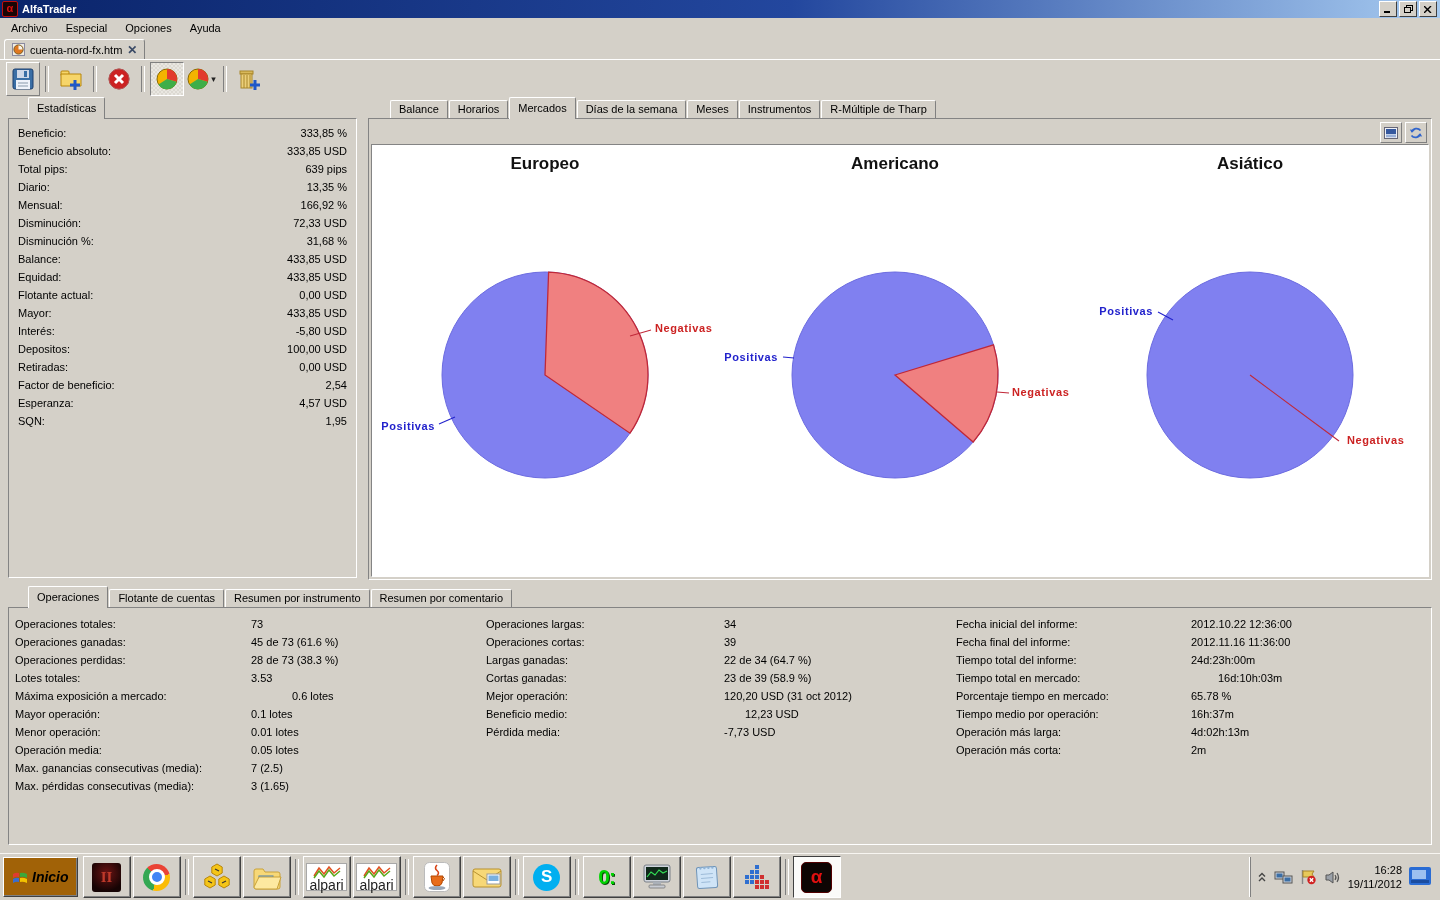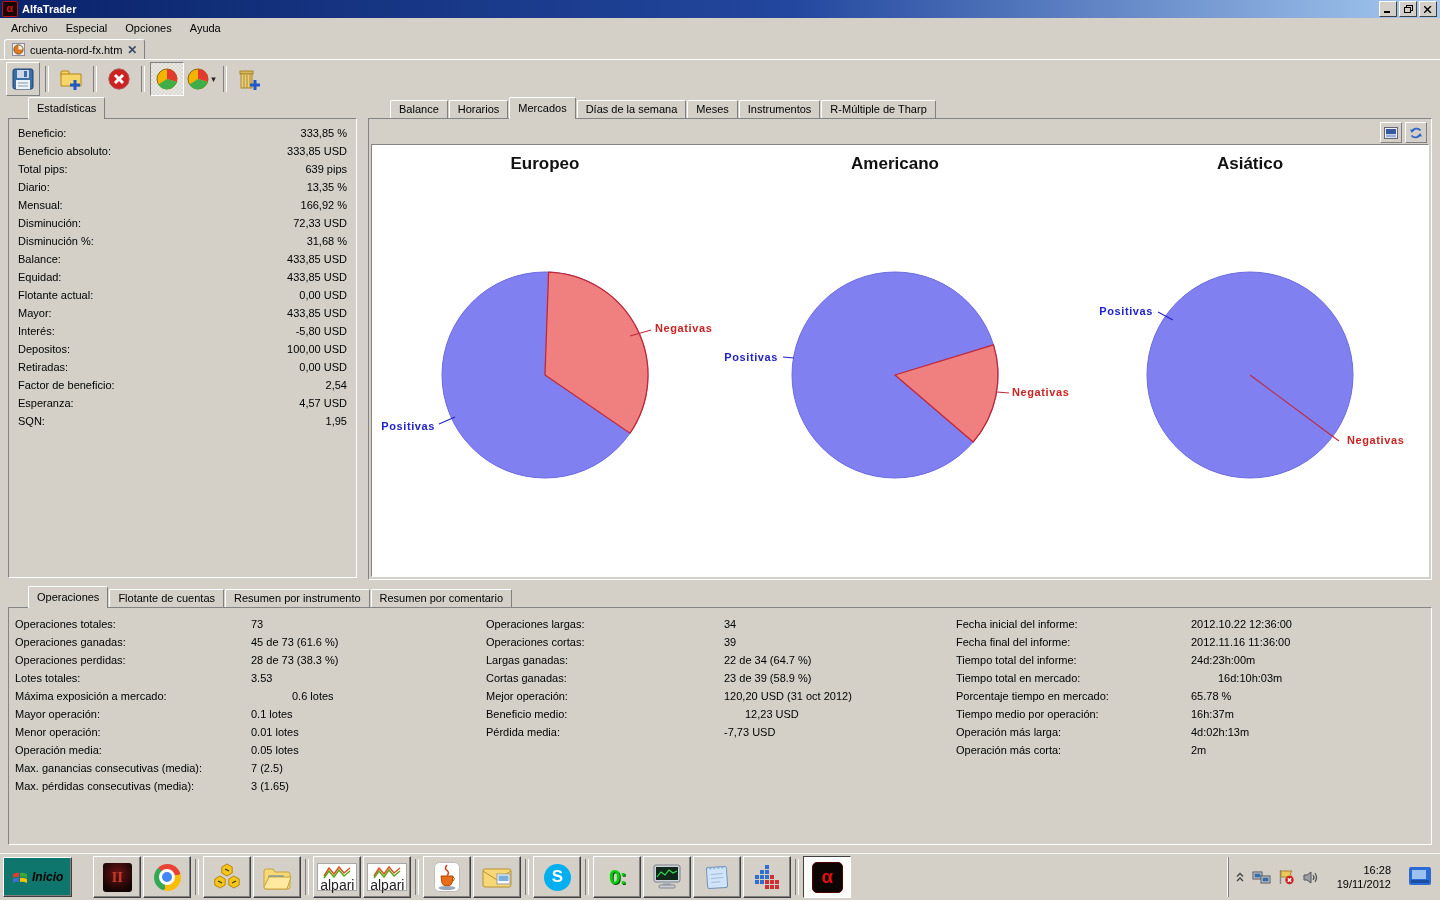--- a/index.html
+++ b/index.html
@@ -50,29 +50,29 @@
   #bottom-box{left:8px;top:607px;width:1424px;height:238px;z-index:1;}
   .b-col{position:absolute;top:7px;}
   #bcol0{left:6px;width:462px;}
   #bcol1{left:477px;width:462px;}
   #bcol2{left:947px;width:470px;}
   .b-row{position:relative;height:18px;line-height:18px;}
   .b-val{position:absolute;top:0;}
   
   .taskbar{position:absolute;left:0;top:853px;width:1440px;height:47px;background:#d4d0c8;
     border-top:1px solid #f7f5f1;box-sizing:border-box;display:flex;align-items:center;padding:0 3px;}
-  .start-btn{height:38px;display:flex;align-items:center;gap:4px;padding:0 8px;background:#0f766e;
+  .start-btn{height:38px;display:flex;align-items:center;gap:4px;padding:0 8px;background:#a16207;
     border:1px solid;border-color:#fff #404040 #404040 #fff;box-shadow:inset -1px -1px 0 #808080;
-    font-weight:bold;font-style:italic;font-size:12px;margin-right:20px;}
+    font-weight:bold;font-style:italic;font-size:14px;margin-right:4px;}
   .task-btn{width:46px;height:40px;margin:0 1px;background:#d4d0c8;border:1px solid;
     border-color:#fff #404040 #404040 #fff;box-shadow:inset -1px -1px 0 #808080;
     display:flex;flex-direction:column;align-items:center;justify-content:center;overflow:hidden;}
   .task-btn.active{background:#fbfbf9;border-color:#404040 #fff #fff #404040;box-shadow:none;}
   .tsep{width:2px;height:36px;border-left:1px solid #808080;border-right:1px solid #fff;margin:0 3px;}
-  .tray{margin-left:auto;height:40px;display:flex;align-items:center;gap:18px;padding:0 6px;
+  .tray{margin-left:auto;height:40px;display:flex;align-items:center;gap:7px;padding:0 6px;
     border-left:1px solid #808080;box-shadow:-1px 0 0 #fff;}
   .clock{text-align:right;line-height:14px;font-size:11px;}
   
   .i-chrome{width:27px;height:27px;border-radius:50%;
     background:conic-gradient(from -45deg,#ea4335 0 120deg,#fbbc05 0 240deg,#34a853 0 360deg);
     display:flex;align-items:center;justify-content:center;}
   .i-chrome-in{width:10px;height:10px;border-radius:50%;background:#4285f4;border:3px solid #fff;}
   .i-l2{width:29px;height:29px;border-radius:3px;background:radial-gradient(circle at 50% 35%,#6b1414,#160404 75%);
     color:#c03a2a;font-family:"Liberation Serif",serif;font-weight:bold;font-size:15px;
     display:flex;align-items:center;justify-content:center;}

